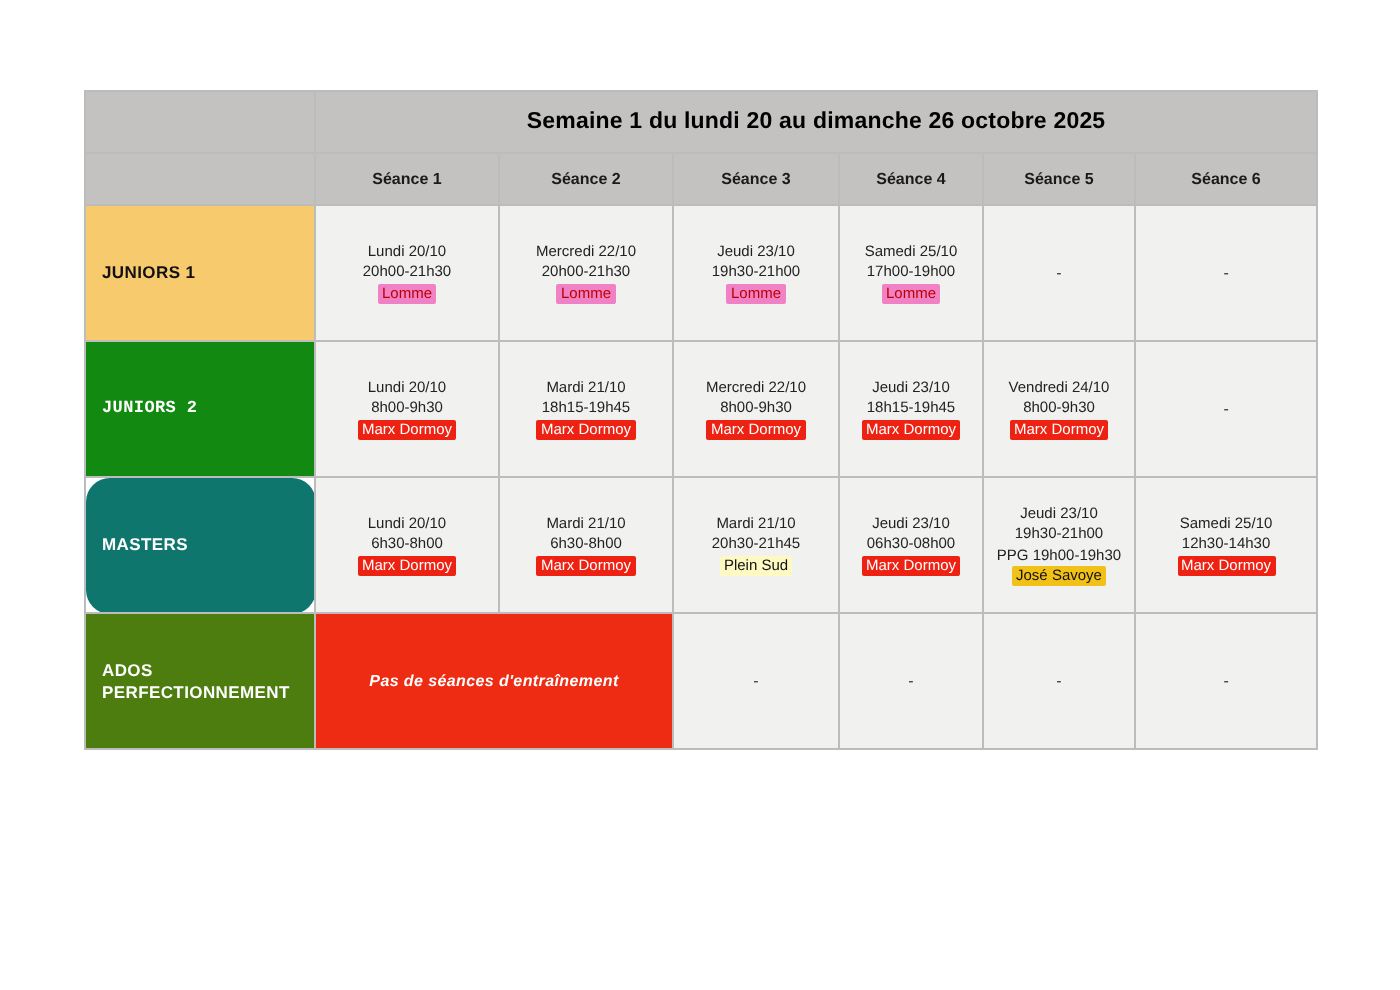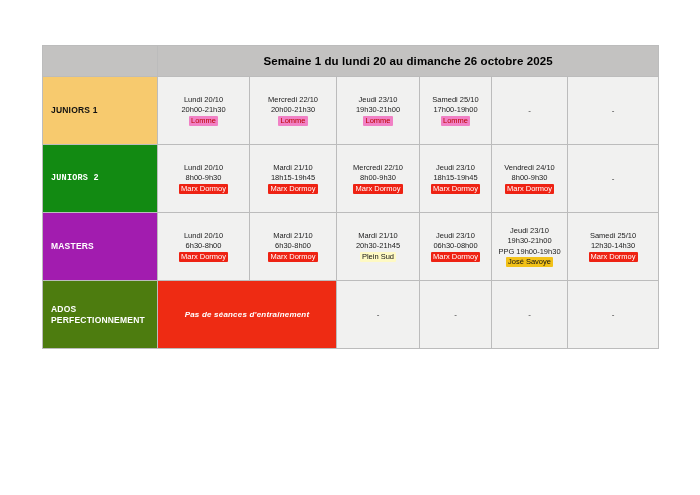--- a/index.html
+++ b/index.html
@@ -58,20 +58,29 @@
       <col style="width:83px">
       <col style="width:72px">
       <col style="width:76px">
       <col style="width:91px">
     </colgroup>
     <thead>
       <tr class="title-row">
         <th class="corner"></th>
         <th class="table-title" colspan="6">Semaine 1 du lundi 20 au dimanche 26 octobre 2025</th>
       </tr>
+      <tr class="header-row" id="header-row">
+        <th class="corner"></th>
+      <th>Séance 1</th>
+          <th>Séance 2</th>
+          <th>Séance 3</th>
+          <th>Séance 4</th>
+          <th>Séance 5</th>
+          <th>Séance 6</th>
+        </tr>
     </thead>
     <tbody id="schedule-body">
         <tr>
           <th class="row-label" style="background: rgb(247, 202, 110); color: rgb(17, 17, 17);">JUNIORS 1</th>
           <td class="session">
             <div>Lundi 20/10</div>
             <div>20h00-21h30</div>
             <div><span class="venue" style="background: rgb(241, 129, 197); color: rgb(187, 0, 0);">Lomme</span></div>
           </td>
           <td class="session">
@@ -115,21 +124,21 @@
             <div><span class="venue" style="background: rgb(238, 34, 19); color: rgb(255, 255, 255);">Marx Dormoy</span></div>
           </td>
           <td class="session">
             <div>Vendredi 24/10</div>
             <div>8h00-9h30</div>
             <div><span class="venue" style="background: rgb(238, 34, 19); color: rgb(255, 255, 255);">Marx Dormoy</span></div>
           </td>
           <td class="empty">-</td>
         </tr>
         <tr>
-          <th class="row-label" style="background: #a21caf; color: rgb(255, 255, 255);">MASTERS</th>
+          <th class="row-label" style="background: #0f766e; color: rgb(255, 255, 255); border-radius: 12px;">MASTERS</th>
           <td class="session">
             <div>Lundi 20/10</div>
             <div>6h30-8h00</div>
             <div><span class="venue" style="background: rgb(238, 34, 19); color: rgb(255, 255, 255);">Marx Dormoy</span></div>
           </td>
           <td class="session">
             <div>Mardi 21/10</div>
             <div>6h30-8h00</div>
             <div><span class="venue" style="background: rgb(238, 34, 19); color: rgb(255, 255, 255);">Marx Dormoy</span></div>
           </td>

